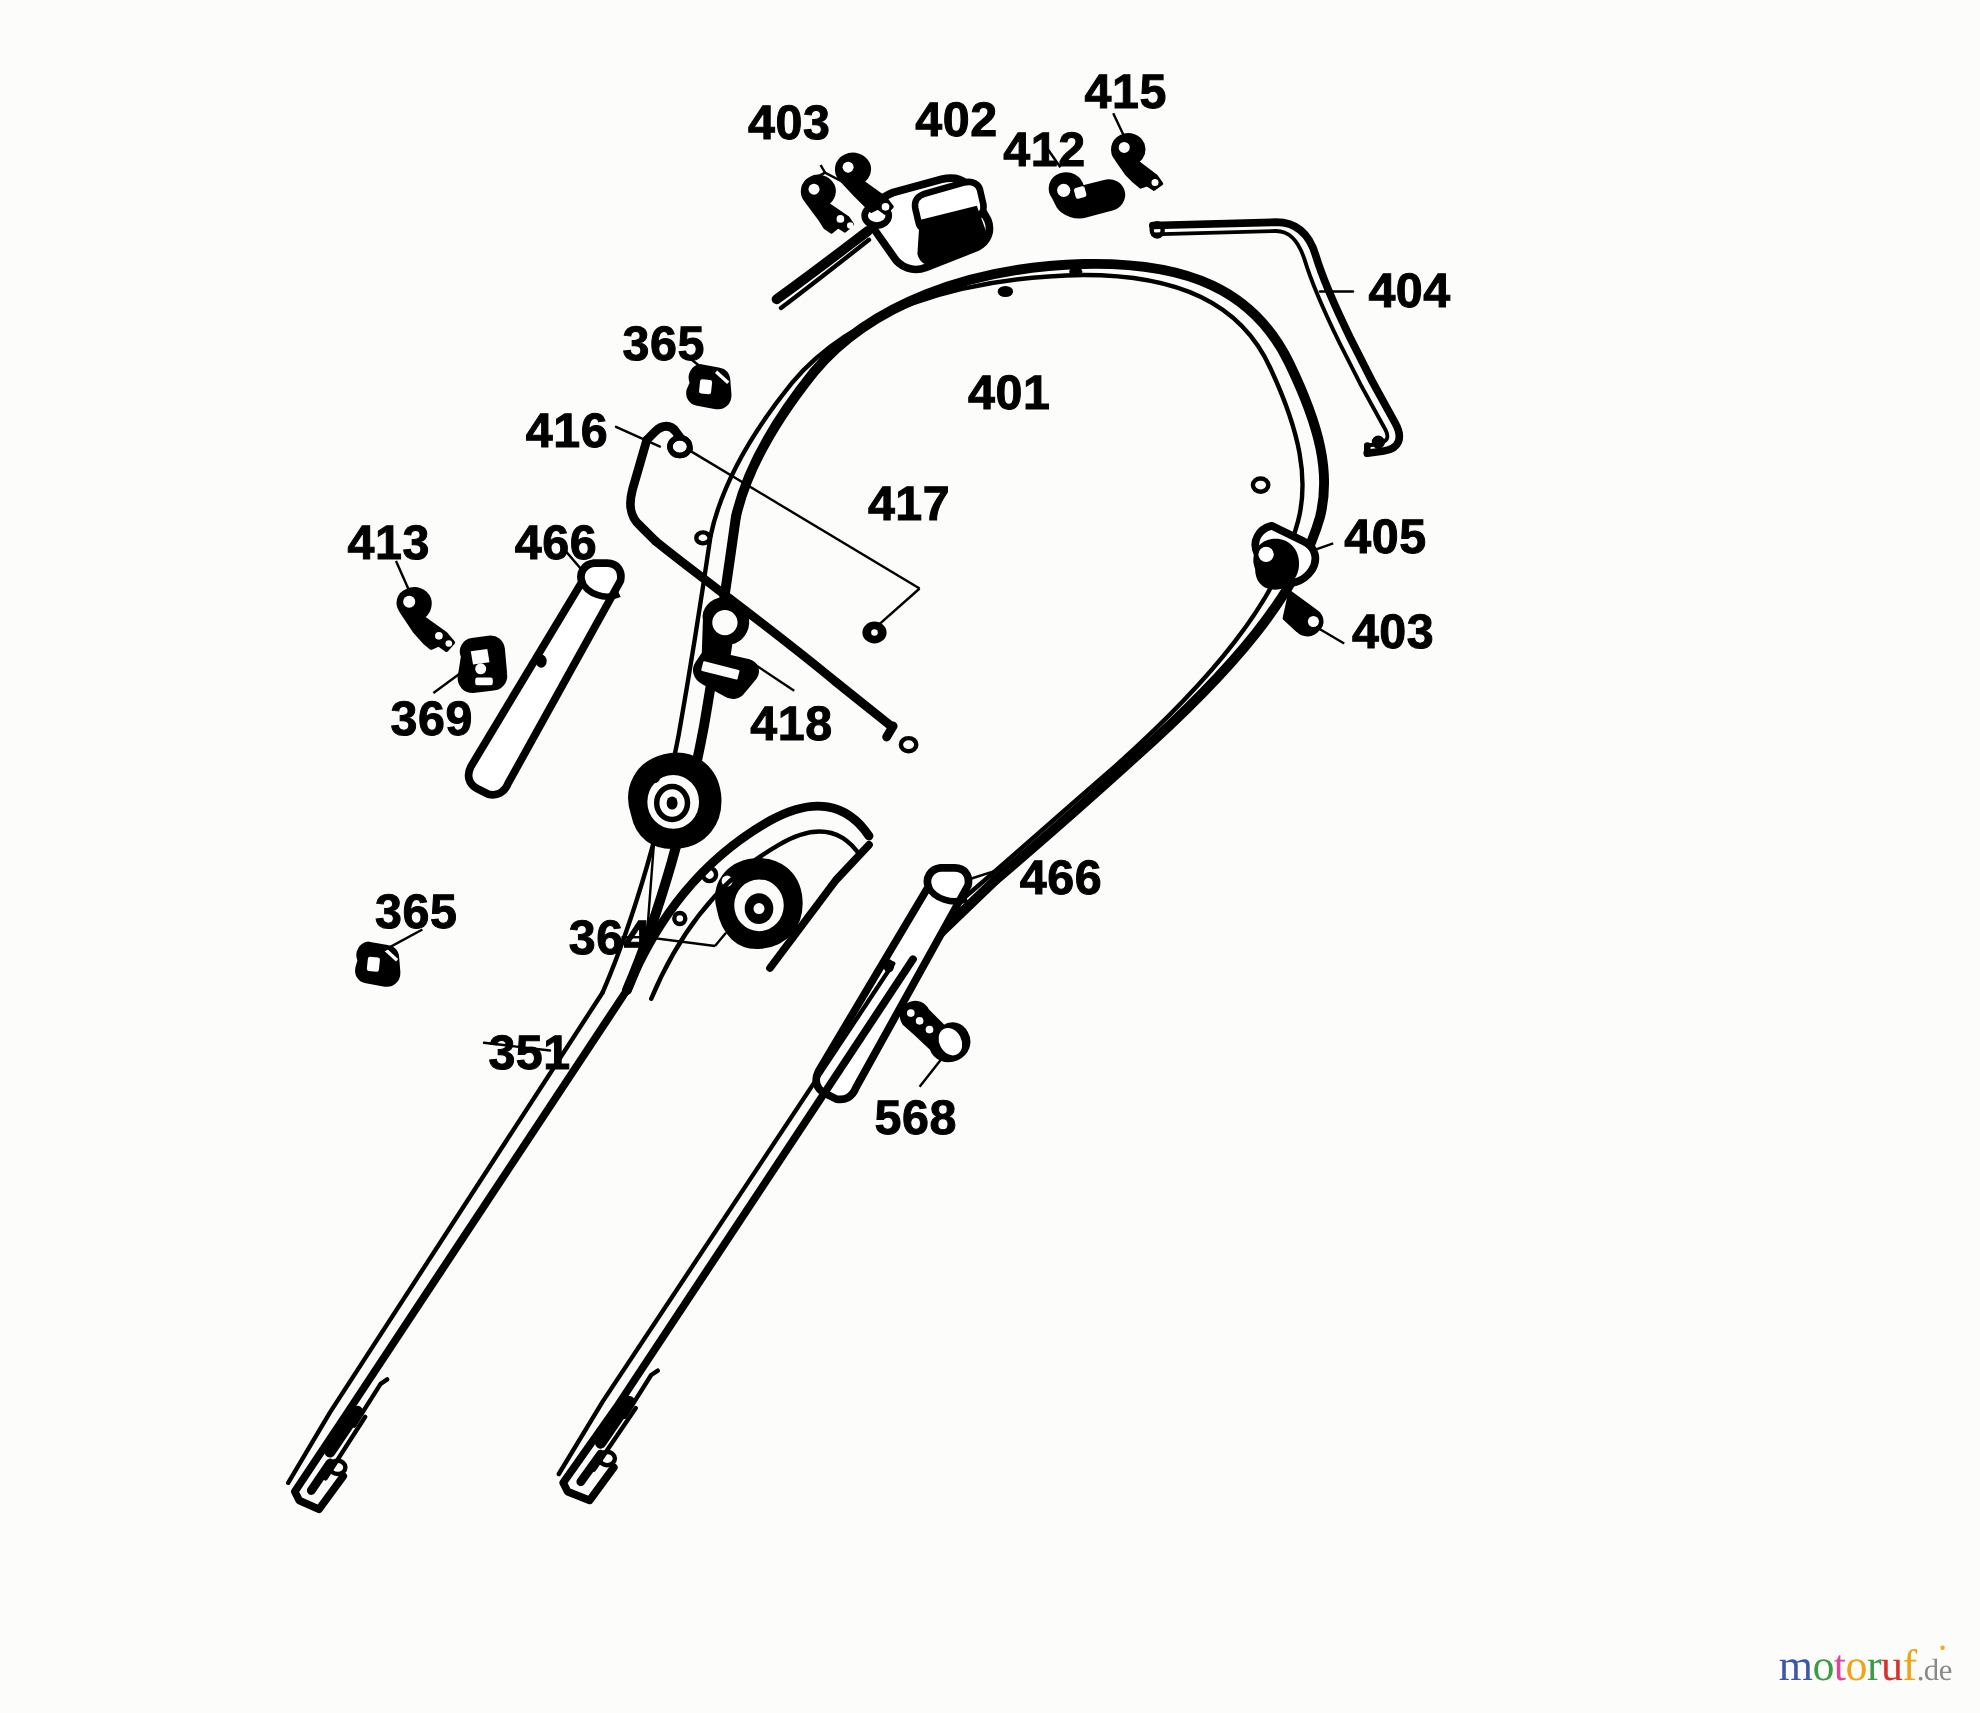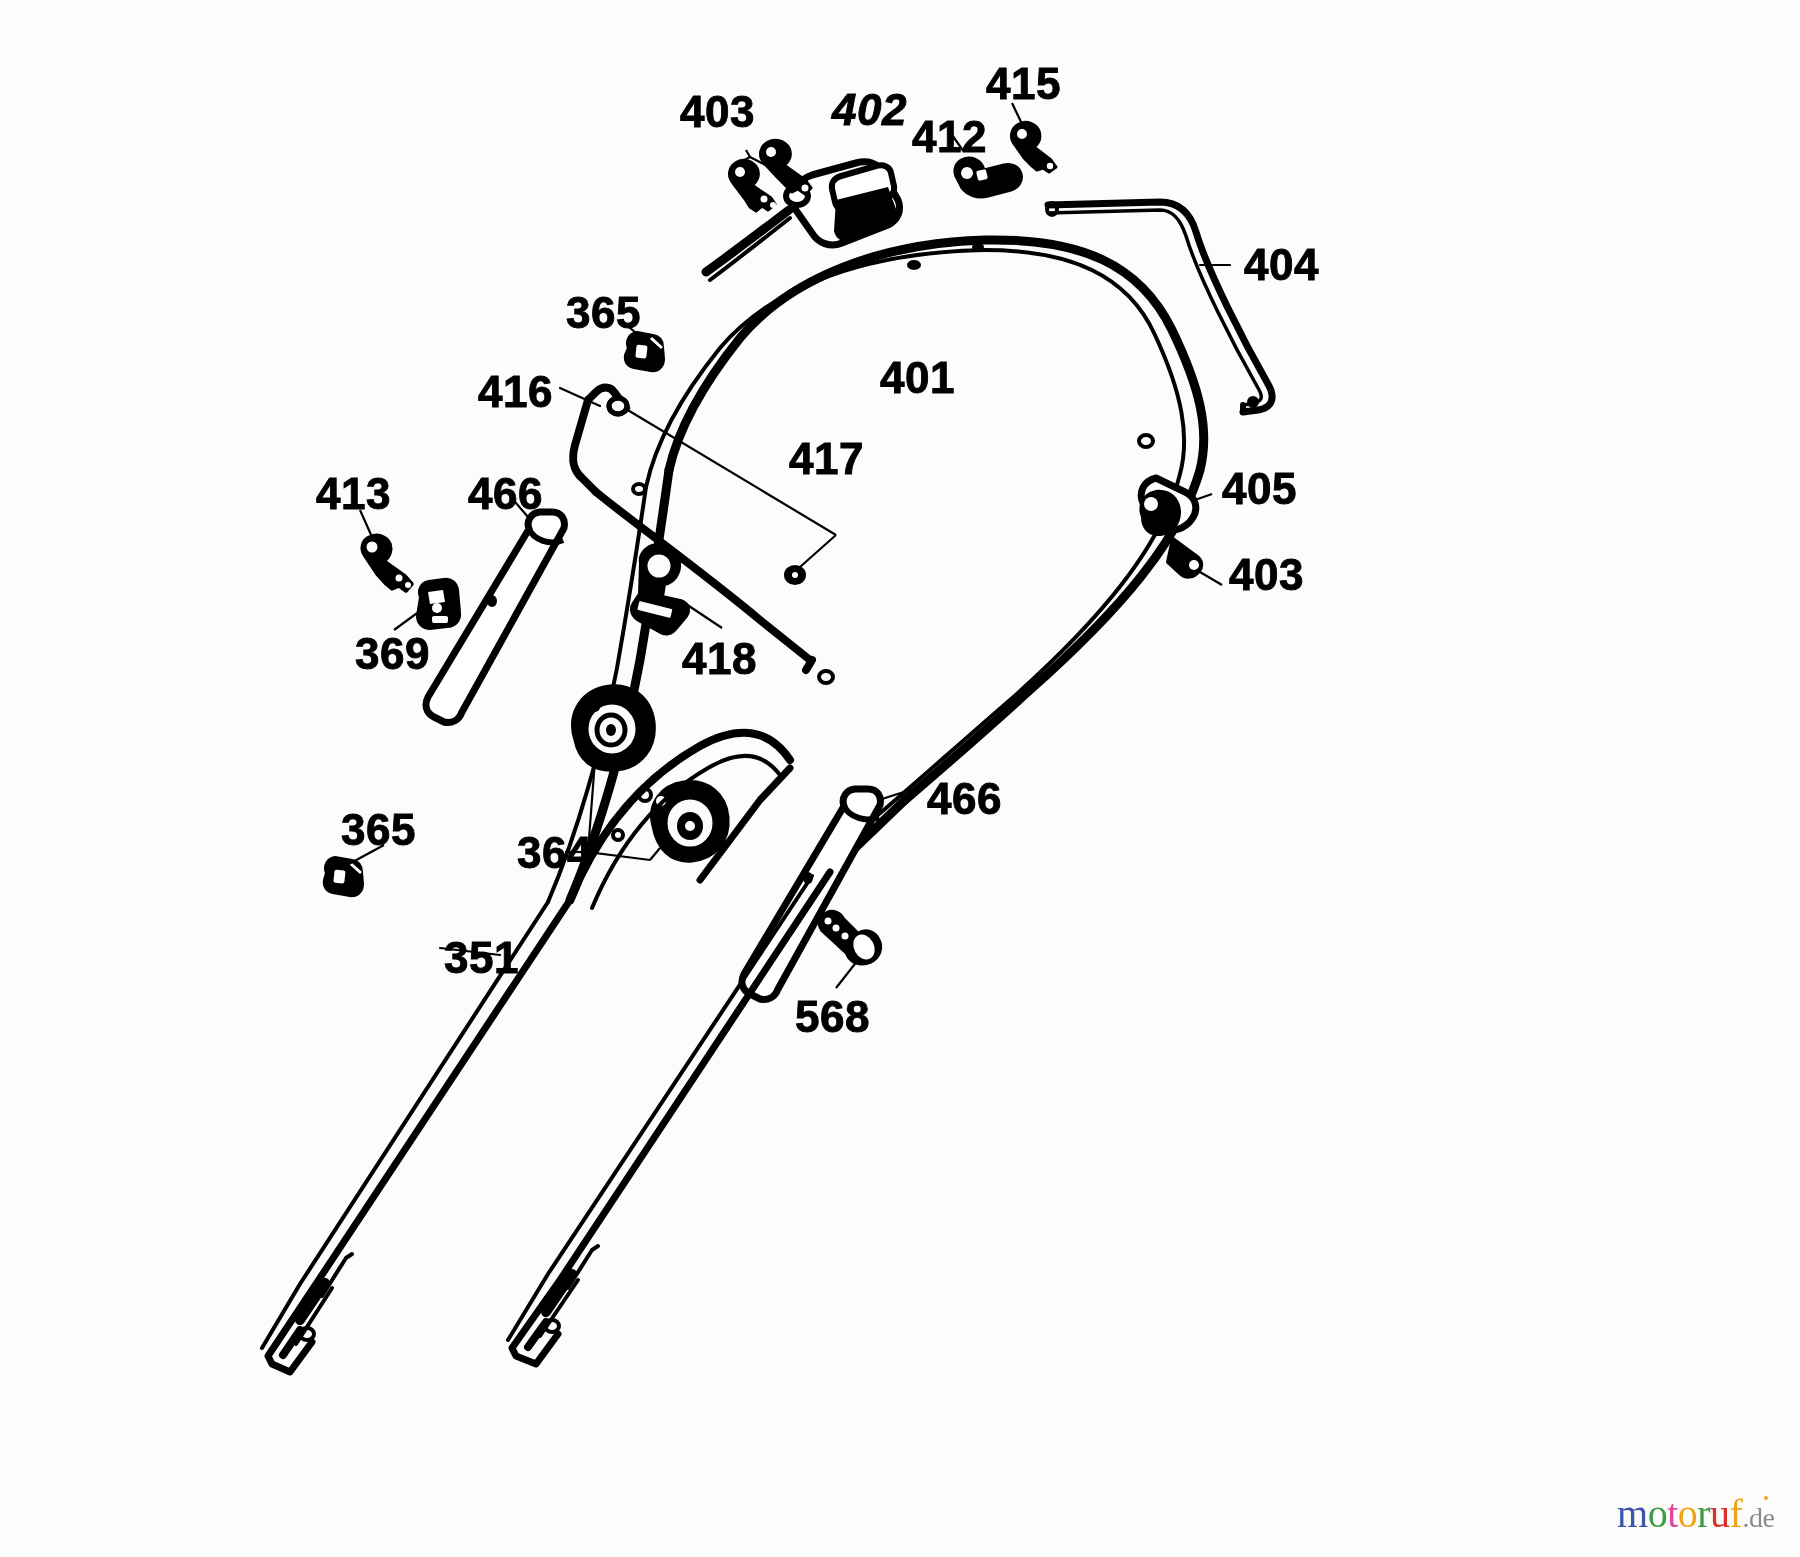--- a/index.html
+++ b/index.html
@@ -301,26 +301,26 @@
       <ellipse cx="618" cy="835" rx="5" ry="5" fill="none" stroke-width="4"></ellipse>
     </g>
 
     <g fill="none" stroke="#000" stroke-linecap="round" stroke-linejoin="round">
       <path d="M 700,880 L 760,800 L 790,768" stroke-width="7"></path>
     </g>
 
   </svg>
 
   <div class="callout" style="left:680px; top:90px;">403</div>
-  <div class="callout" style="left:832px; top:88px;font-style:italic;">402</div>
+  <div class="callout" style="left:832px; top:88px;">402</div>
   <div class="callout" style="left:912px; top:115px;">412</div>
   <div class="callout" style="left:986px; top:62px;">415</div>
   <div class="callout" style="left:1244px; top:243px;">404</div>
   <div class="callout" style="left:566px; top:291px;">365</div>
-  <div class="callout" style="left:880px; top:336px;margin-top:20px;">401</div>
+  <div class="callout" style="left:880px; top:336px;">401</div>
   <div class="callout" style="left:478px; top:370px;">416</div>
   <div class="callout" style="left:789px; top:437px;">417</div>
   <div class="callout" style="left:1222px; top:467px;">405</div>
   <div class="callout" style="left:316px; top:472px;">413</div>
   <div class="callout" style="left:468px; top:472px;">466</div>
   <div class="callout" style="left:1229px; top:553px;">403</div>
   <div class="callout" style="left:355px; top:632px;">369</div>
   <div class="callout" style="left:682px; top:637px;">418</div>
   <div class="callout" style="left:927px; top:777px;">466</div>
   <div class="callout" style="left:341px; top:808px;">365</div>

